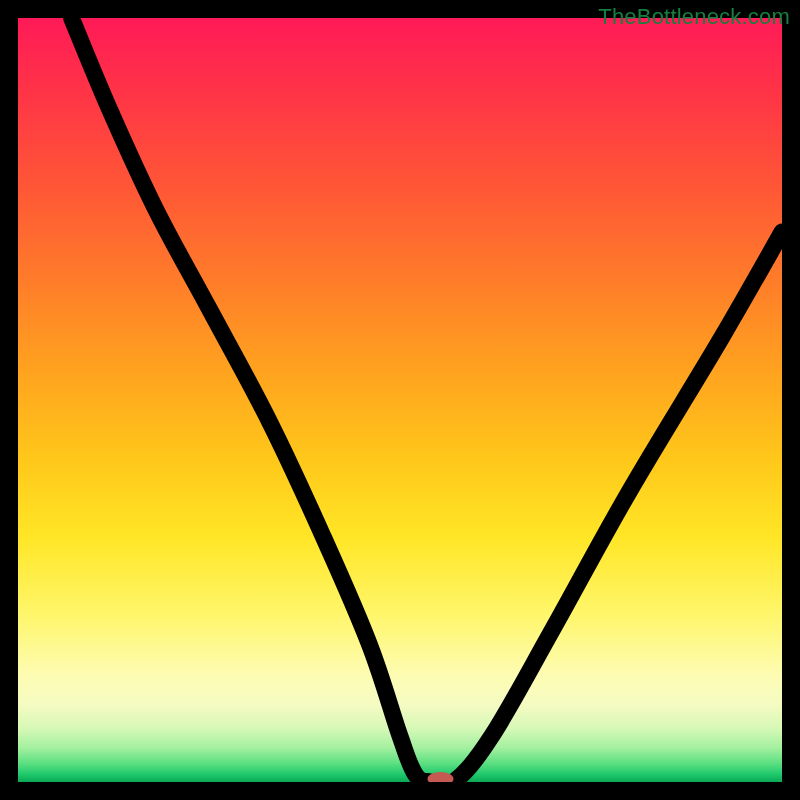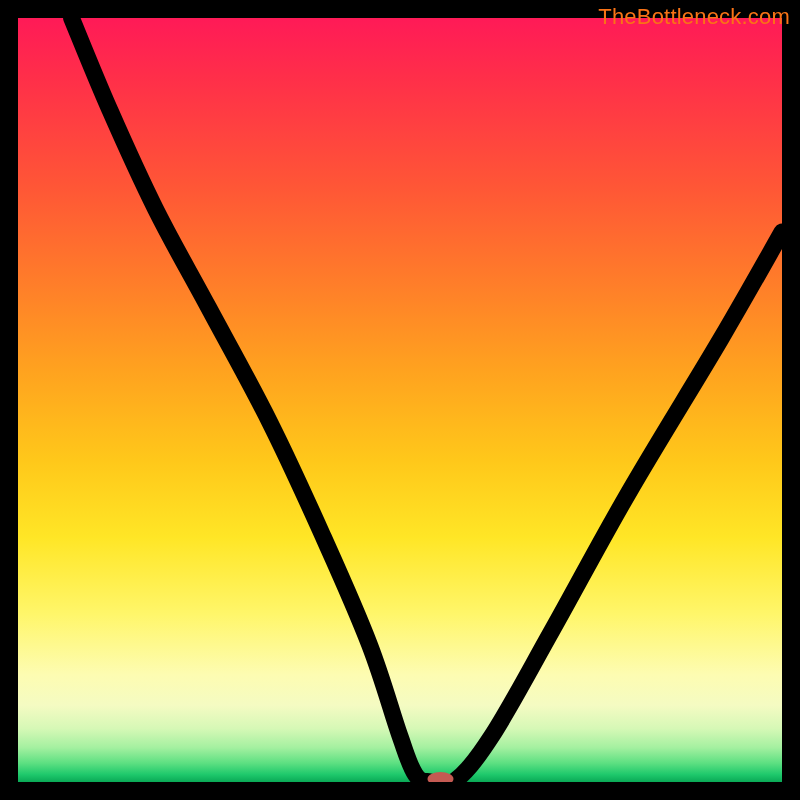--- a/index.html
+++ b/index.html
@@ -13,21 +13,21 @@
   .stage {
     position: relative;
     width: 800px;
     height: 800px;
     background: #000;
   }
   .watermark {
     position: absolute;
     top: 4px;
     right: 10px;
-    color: #f97316;
+    color: #15803d;
     font-family: Arial, Helvetica, sans-serif;
     font-size: 22px;
     font-weight: 400;
     letter-spacing: 0.2px;
     z-index: 5;
   }
   .plot-area {
     position: absolute;
     left: 18px;
     top: 18px;

